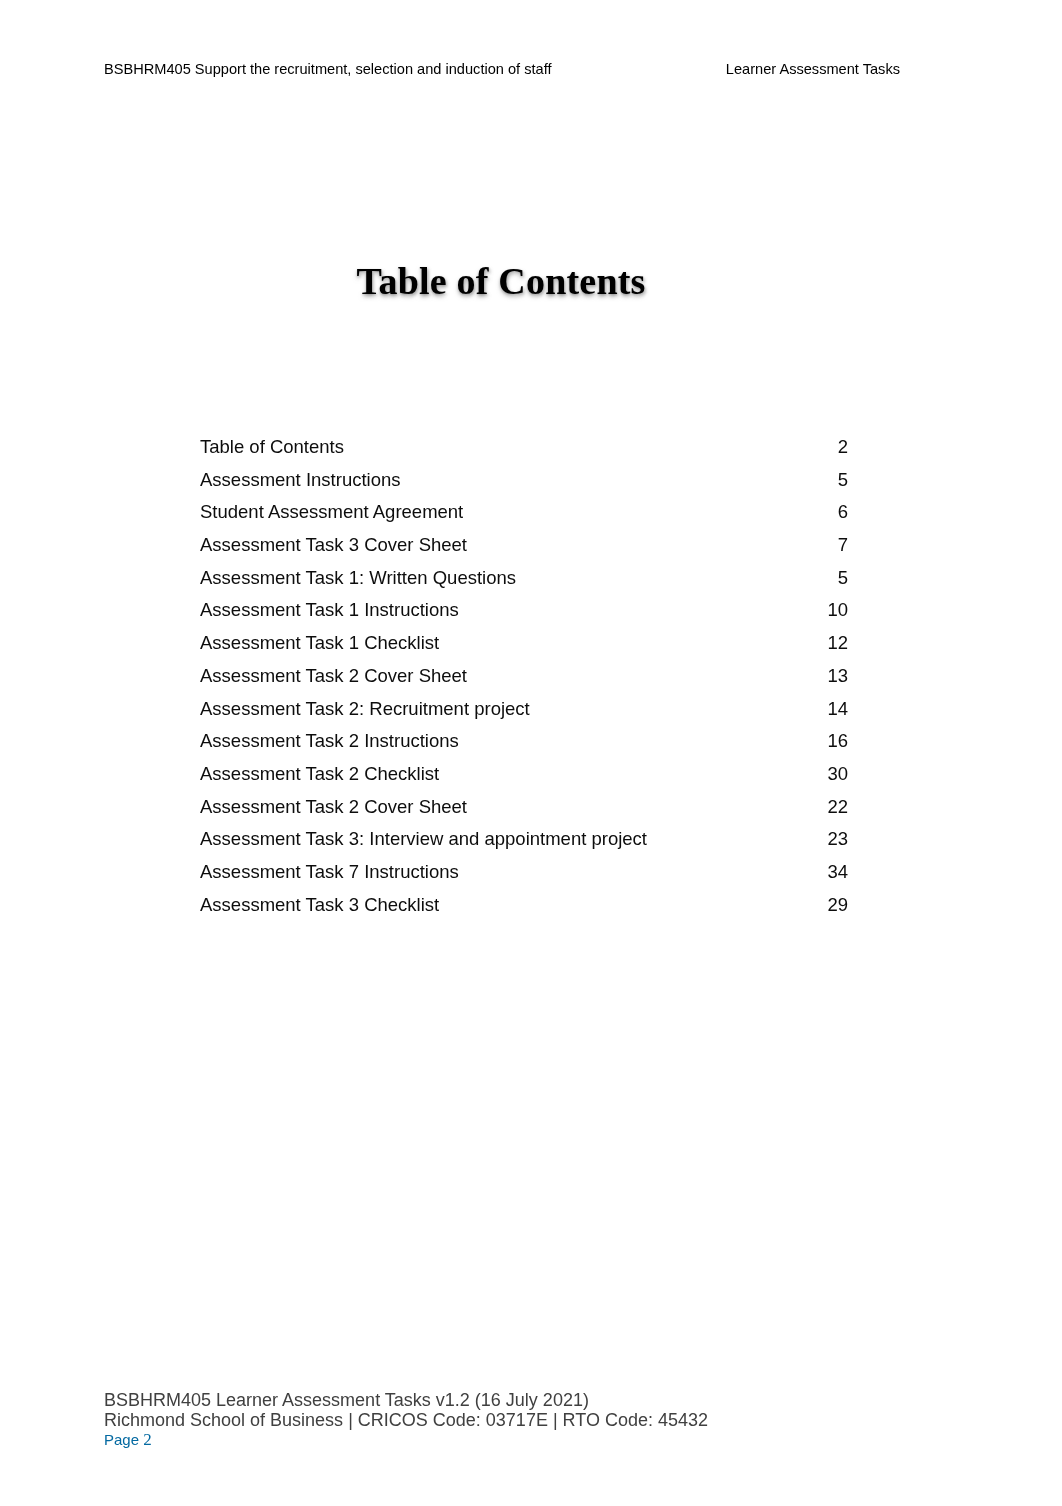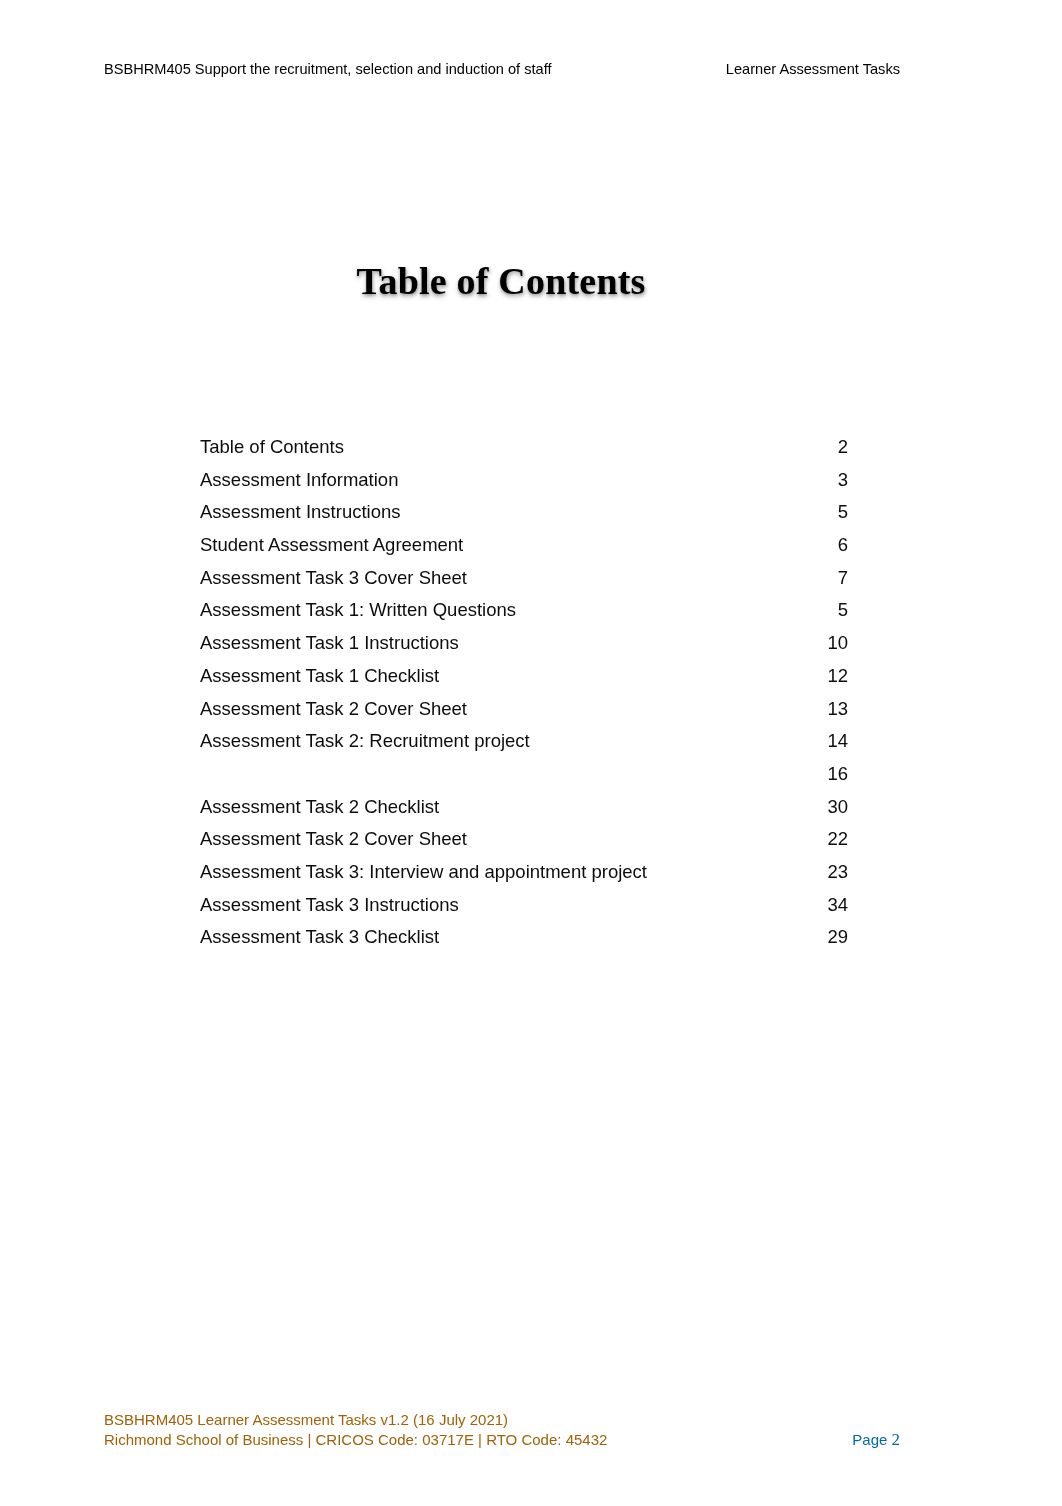--- a/index.html
+++ b/index.html
@@ -99,29 +99,30 @@
 
   
   .doc-footer {
     position: absolute;
     left: 104px;
     right: 102px;
     bottom: 56px;
   }
   .footer-line {
     font-family: "Liberation Sans", sans-serif;
-    font-size: 15px;
+    font-size: 18px;
     line-height: 20px;
-    color: #a16207;
+    color: #404040;
     white-space: nowrap;
   }
   .footer-row {
     display: flex;
     justify-content: space-between;
     align-items: baseline;
+    flex-direction: column;
   }
   .footer-pagenum {
     font-family: "Liberation Sans", sans-serif;
     font-size: 15px;
     line-height: 20px;
     color: #0369a1;
     white-space: nowrap;
   }
   .footer-pagenum .pnum {
     font-family: "Liberation Serif", "DejaVu Serif", serif;
@@ -142,25 +143,20 @@
     <span class="doc-title">Table of Contents</span>
   </div>
 
   <div class="toc" id="toc-list">
       <div class="toc-entry">
         <span class="toc-label">Table of Contents</span>
         <span class="toc-leader"></span>
         <span class="toc-page">2</span>
       </div>
       <div class="toc-entry">
-        <span class="toc-label">Assessment Information</span>
-        <span class="toc-leader"></span>
-        <span class="toc-page">3</span>
-      </div>
-      <div class="toc-entry">
         <span class="toc-label">Assessment Instructions</span>
         <span class="toc-leader"></span>
         <span class="toc-page">5</span>
       </div>
       <div class="toc-entry">
         <span class="toc-label">Student Assessment Agreement</span>
         <span class="toc-leader"></span>
         <span class="toc-page">6</span>
       </div>
       <div class="toc-entry">
@@ -187,40 +183,41 @@
         <span class="toc-label">Assessment Task 2 Cover Sheet</span>
         <span class="toc-leader"></span>
         <span class="toc-page">13</span>
       </div>
       <div class="toc-entry">
         <span class="toc-label">Assessment Task 2: Recruitment project</span>
         <span class="toc-leader"></span>
         <span class="toc-page">14</span>
       </div>
       <div class="toc-entry">
+        <span class="toc-label">Assessment Task 2 Instructions</span>
         <span class="toc-leader"></span>
         <span class="toc-page">16</span>
       </div>
       <div class="toc-entry">
         <span class="toc-label">Assessment Task 2 Checklist</span>
         <span class="toc-leader"></span>
         <span class="toc-page">30</span>
       </div>
       <div class="toc-entry">
         <span class="toc-label">Assessment Task 2 Cover Sheet</span>
         <span class="toc-leader"></span>
         <span class="toc-page">22</span>
       </div>
       <div class="toc-entry">
         <span class="toc-label">Assessment Task 3: Interview and appointment project</span>
         <span class="toc-leader"></span>
         <span class="toc-page">23</span>
       </div>
       <div class="toc-entry">
-        <span class="toc-label">Assessment Task 3 Instructions</span>
+        <span class="toc-label">Assessment Task 7 Instructions</span>
         <span class="toc-leader"></span>
         <span class="toc-page">34</span>
       </div>
       <div class="toc-entry">
         <span class="toc-label">Assessment Task 3 Checklist</span>
         <span class="toc-leader"></span>
         <span class="toc-page">29</span>
       </div>
     </div>
 

